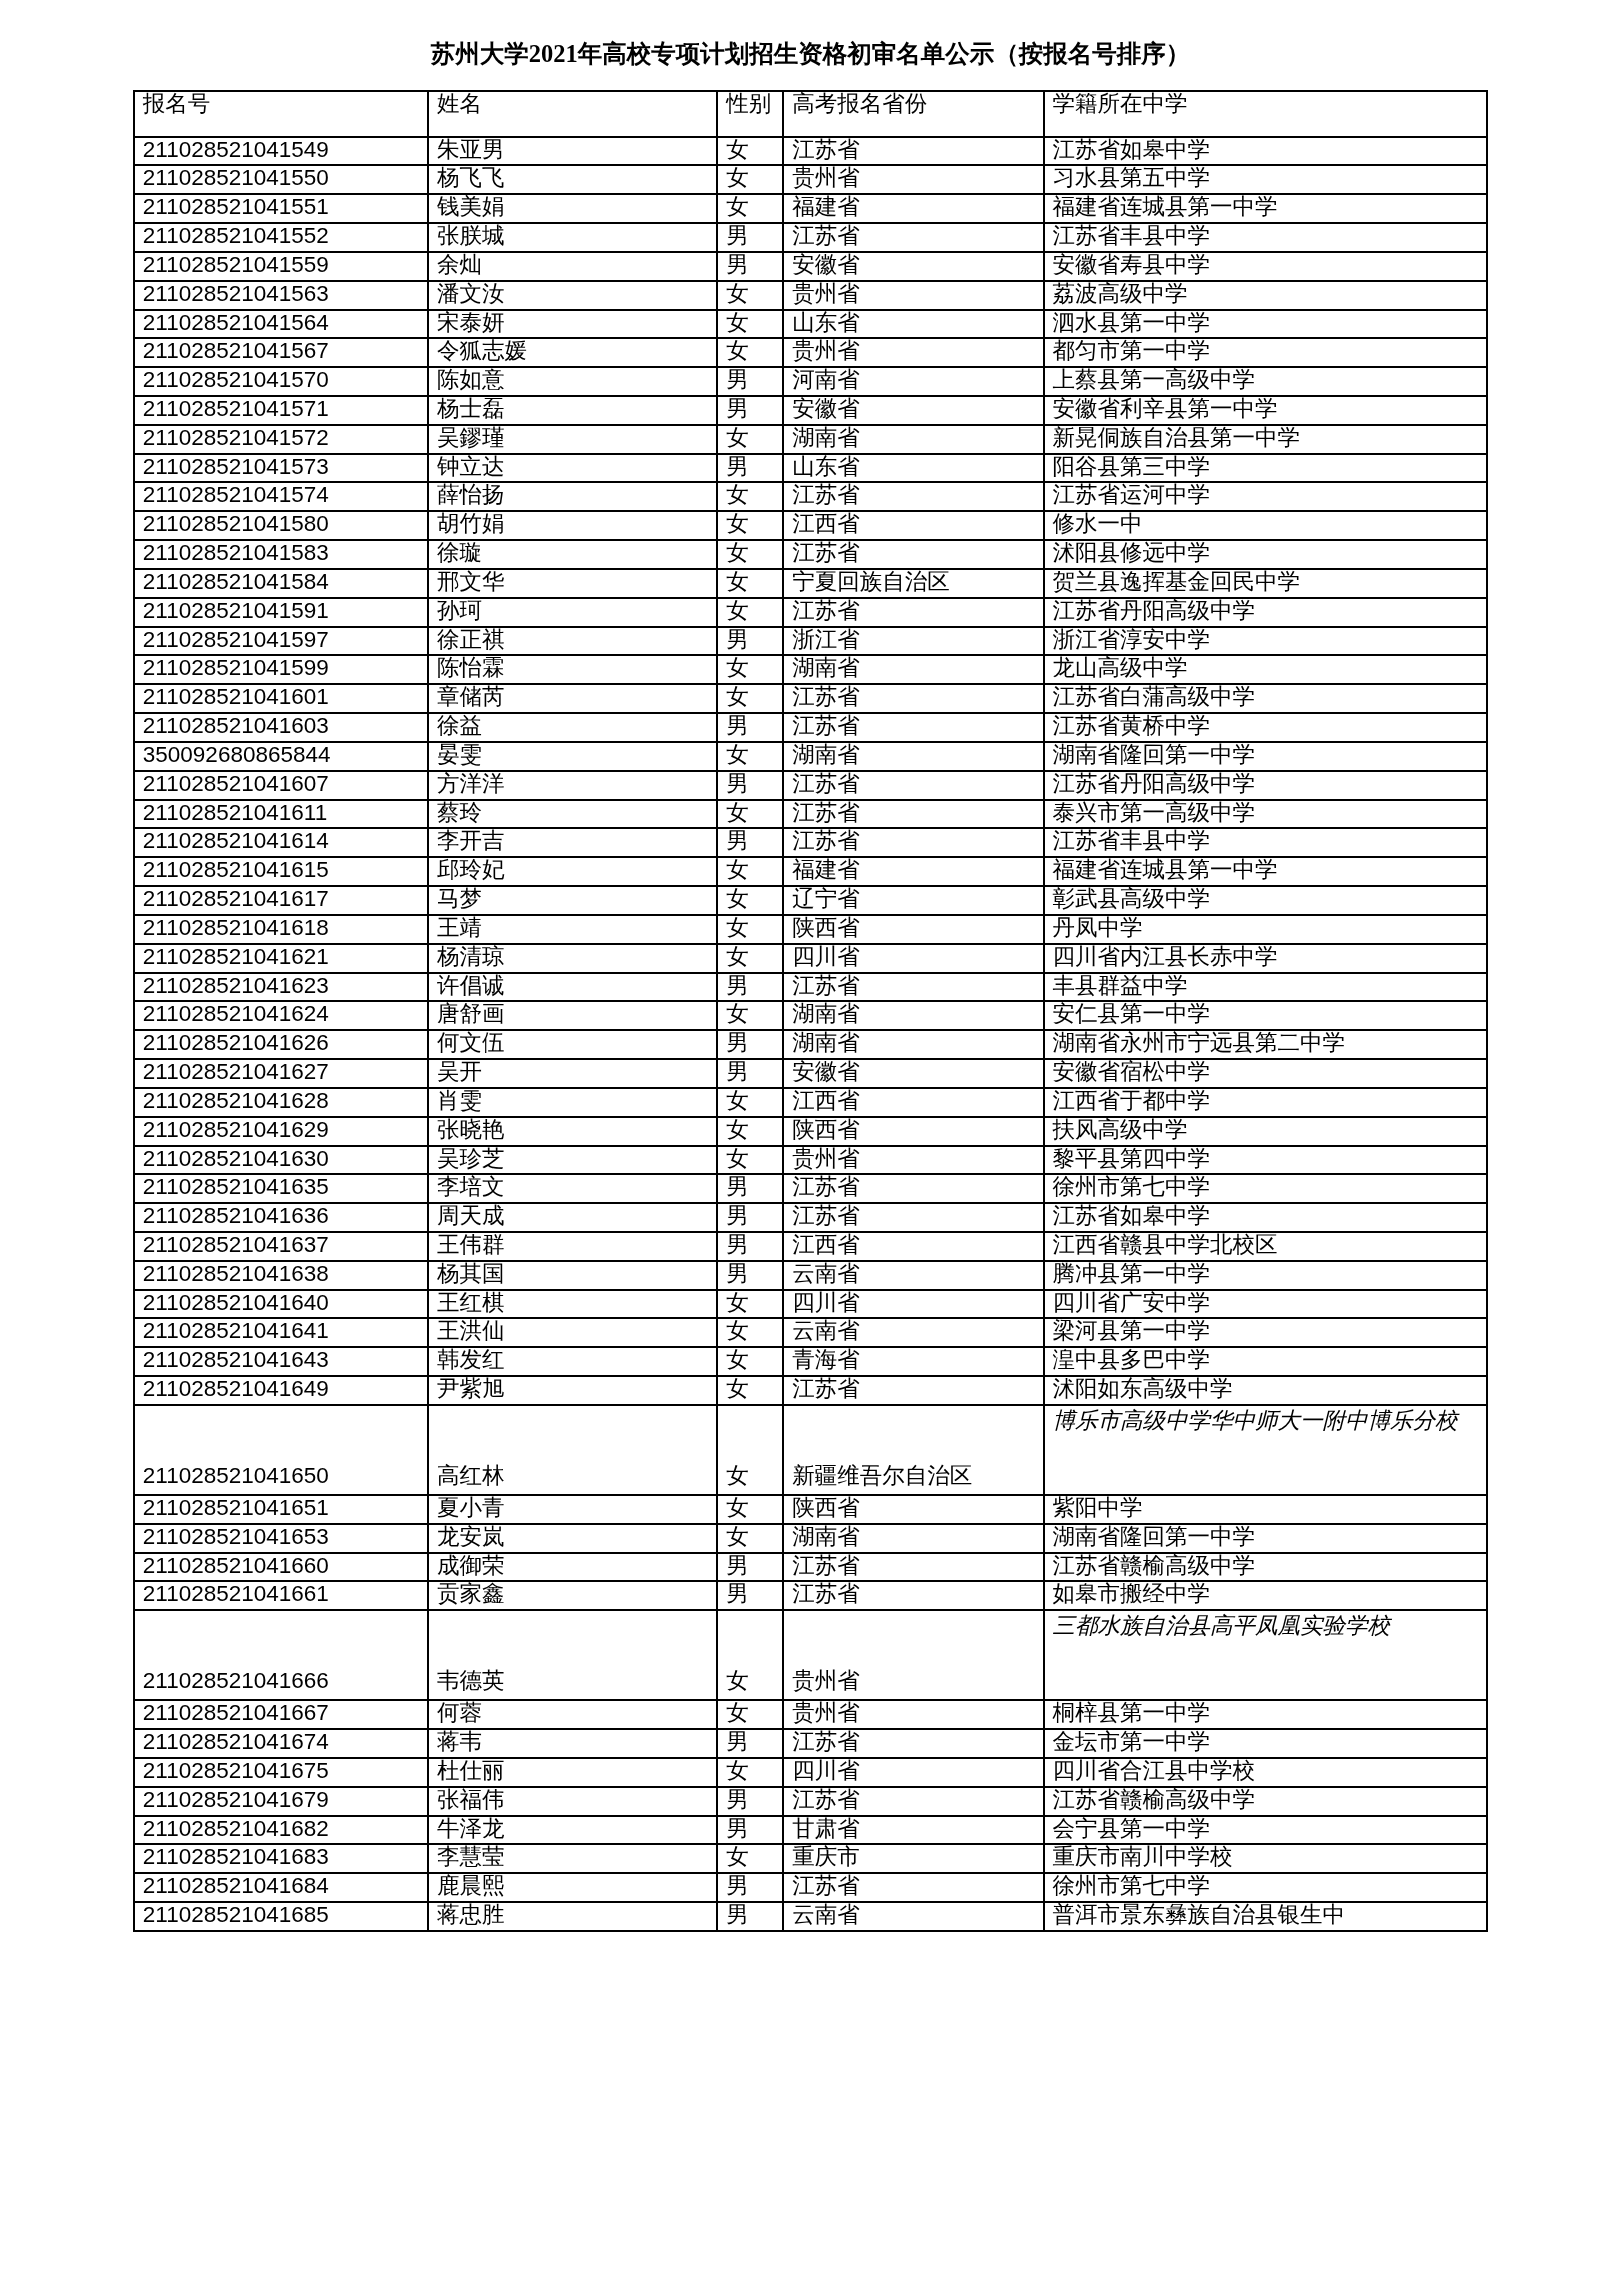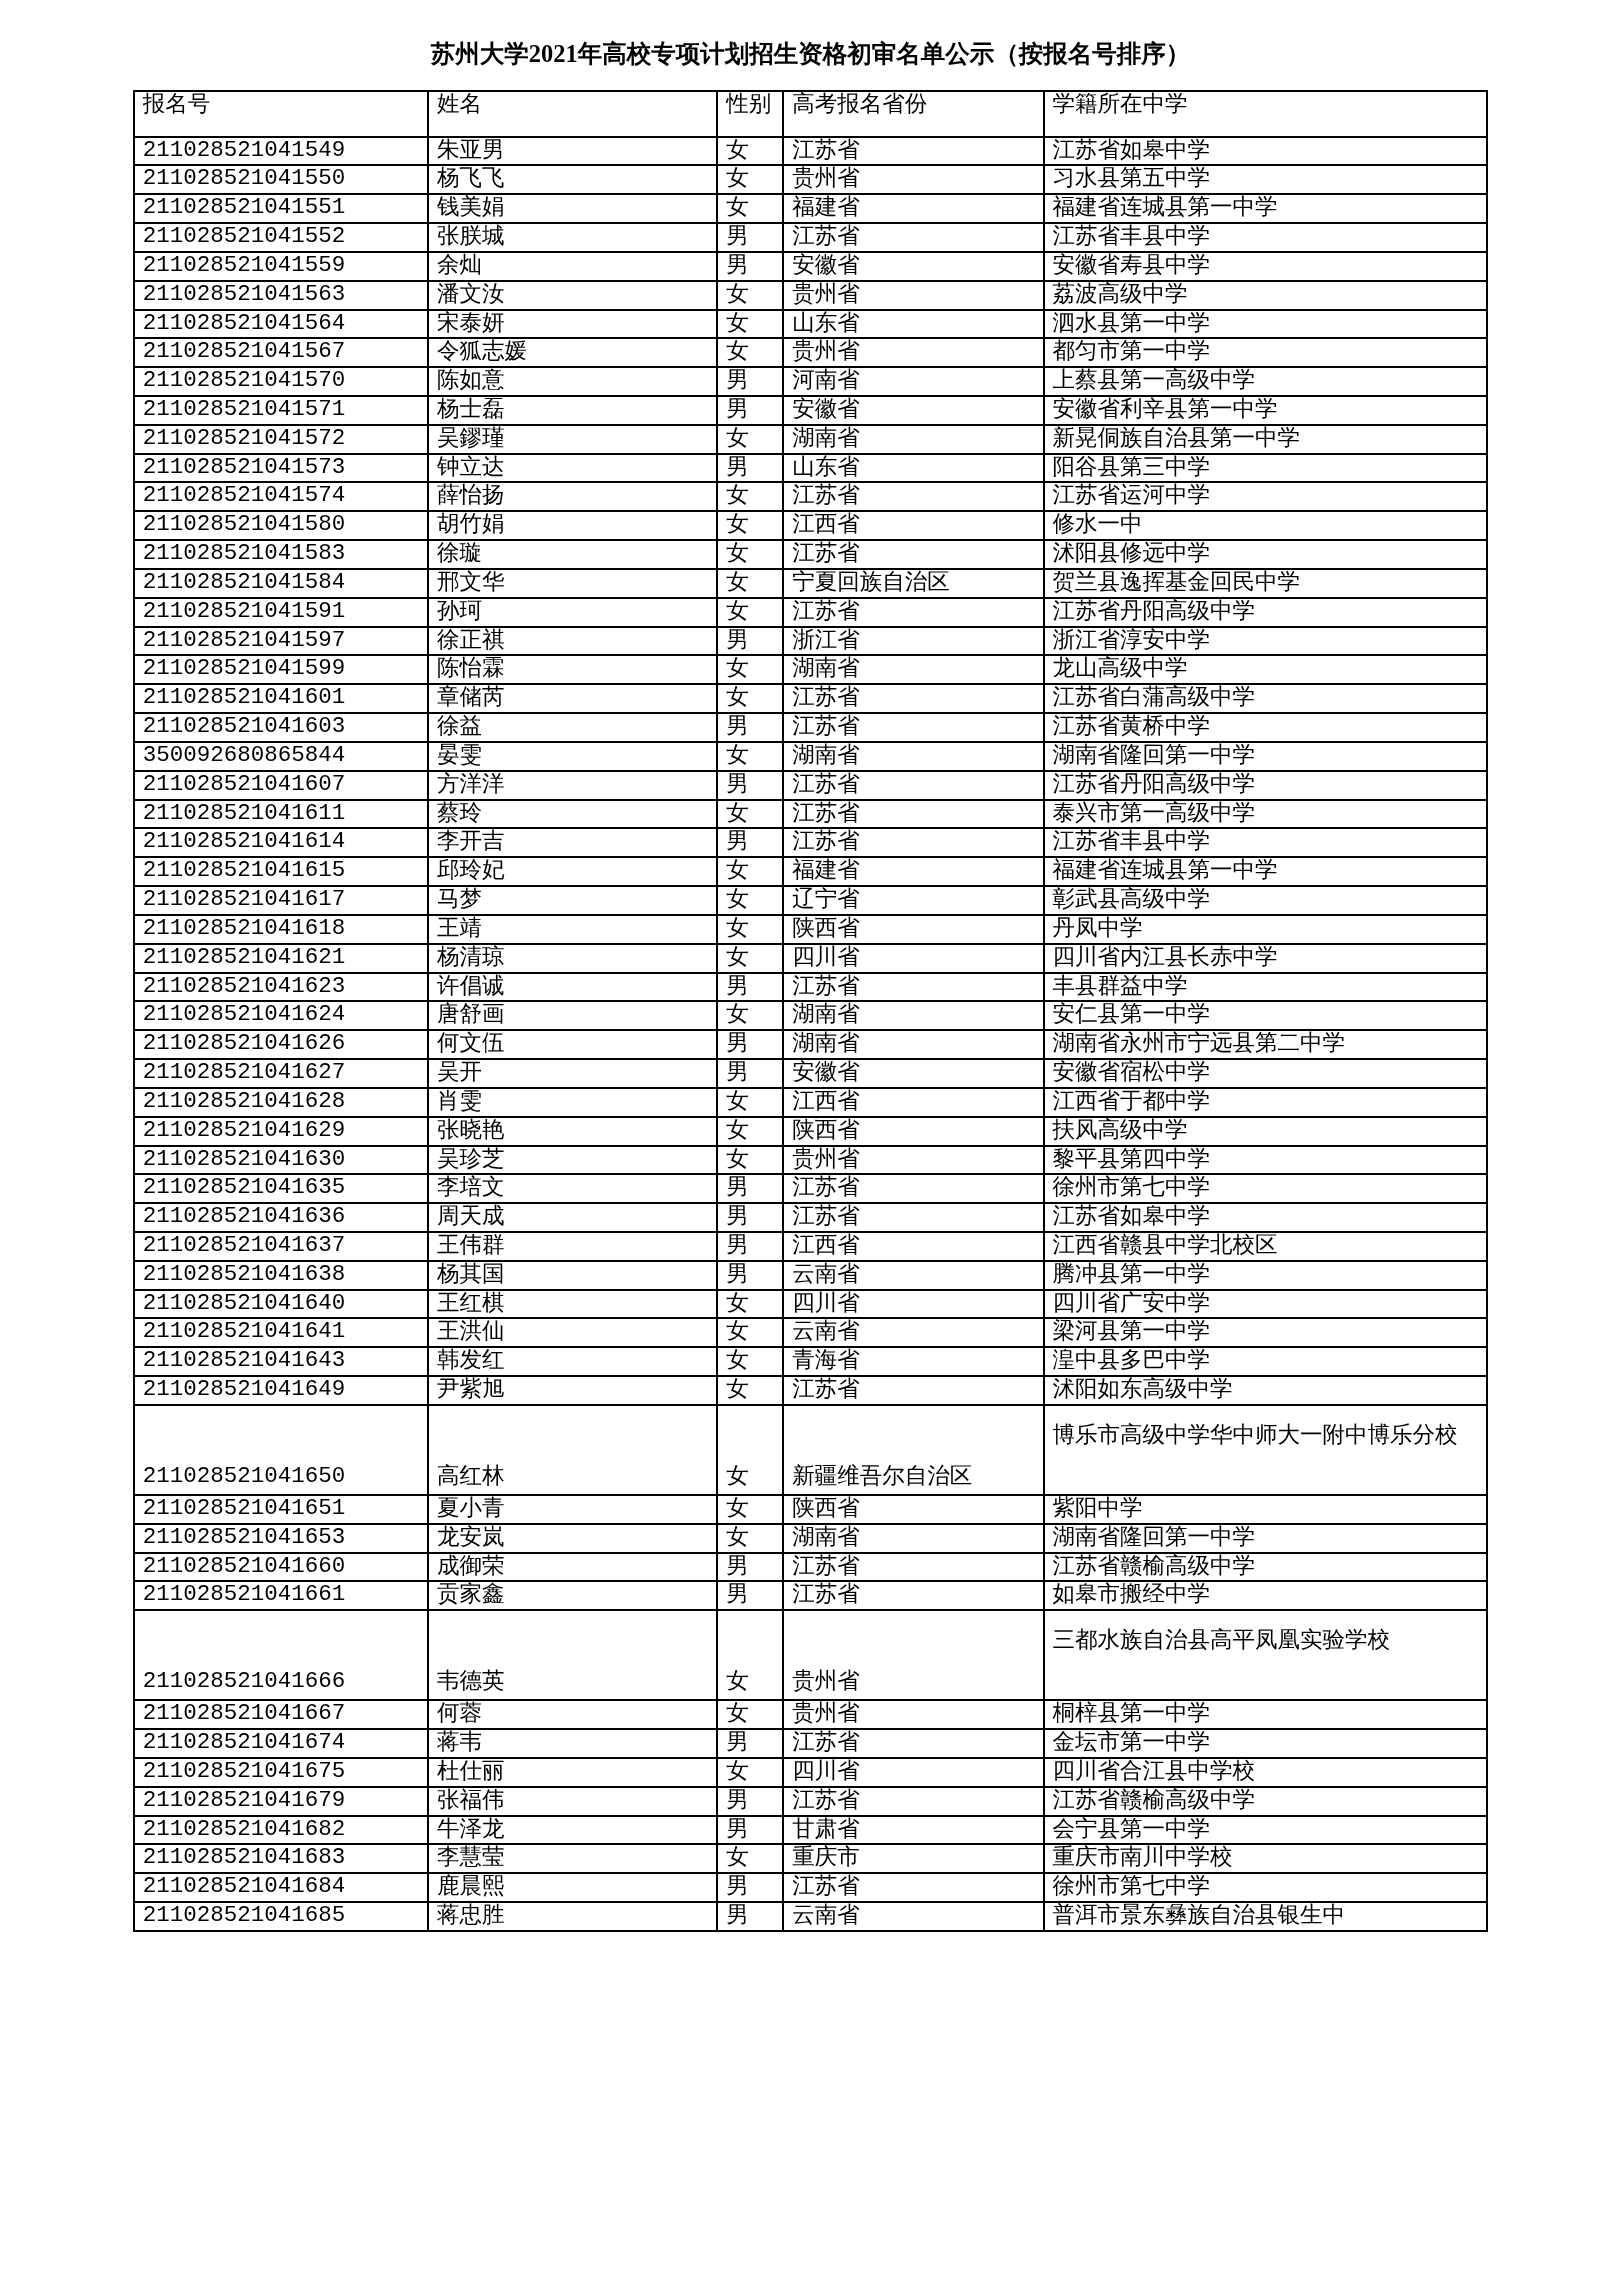--- a/index.html
+++ b/index.html
@@ -63,26 +63,26 @@
     vertical-align: middle;
     padding-bottom: 20px;
   }
   .col-id    { width: 294px; }
   .col-name  { width: 289px; }
   .col-sex   { width: 66px; text-align: center; }
   .col-prov  { width: 260px; }
   .col-school{ width: 443px; }
   td.c-sex   { text-align: center; }
   tr.tall td { height: 90px; vertical-align: bottom; }
-  tr.tall td.c-school { vertical-align: top; padding-top: 16px; line-height: 1.15; }
+  tr.tall td.c-school { vertical-align: top; padding-top: 2px; line-height: 1.15; font-style: italic; }
   tr.tall td.c-sex, tr.tall td.c-prov, tr.tall td.c-id, tr.tall td.c-name {
     vertical-align: bottom;
     padding-bottom: 5.9px;
   }
-  td.c-id { font-family: Liberation Mono, monospace; letter-spacing: 0px; }
+  td.c-id { font-family: Liberation Sans, sans-serif; letter-spacing: 0px; }
 </style>
 </head>
 <body>
 
 <div class="page">
 
   <div class="doc-title">苏州大学2021年高校专项计划招生资格初审名单公示（按报名号排序）</div>
 
   <div class="table-wrap">
     <table class="roster">

